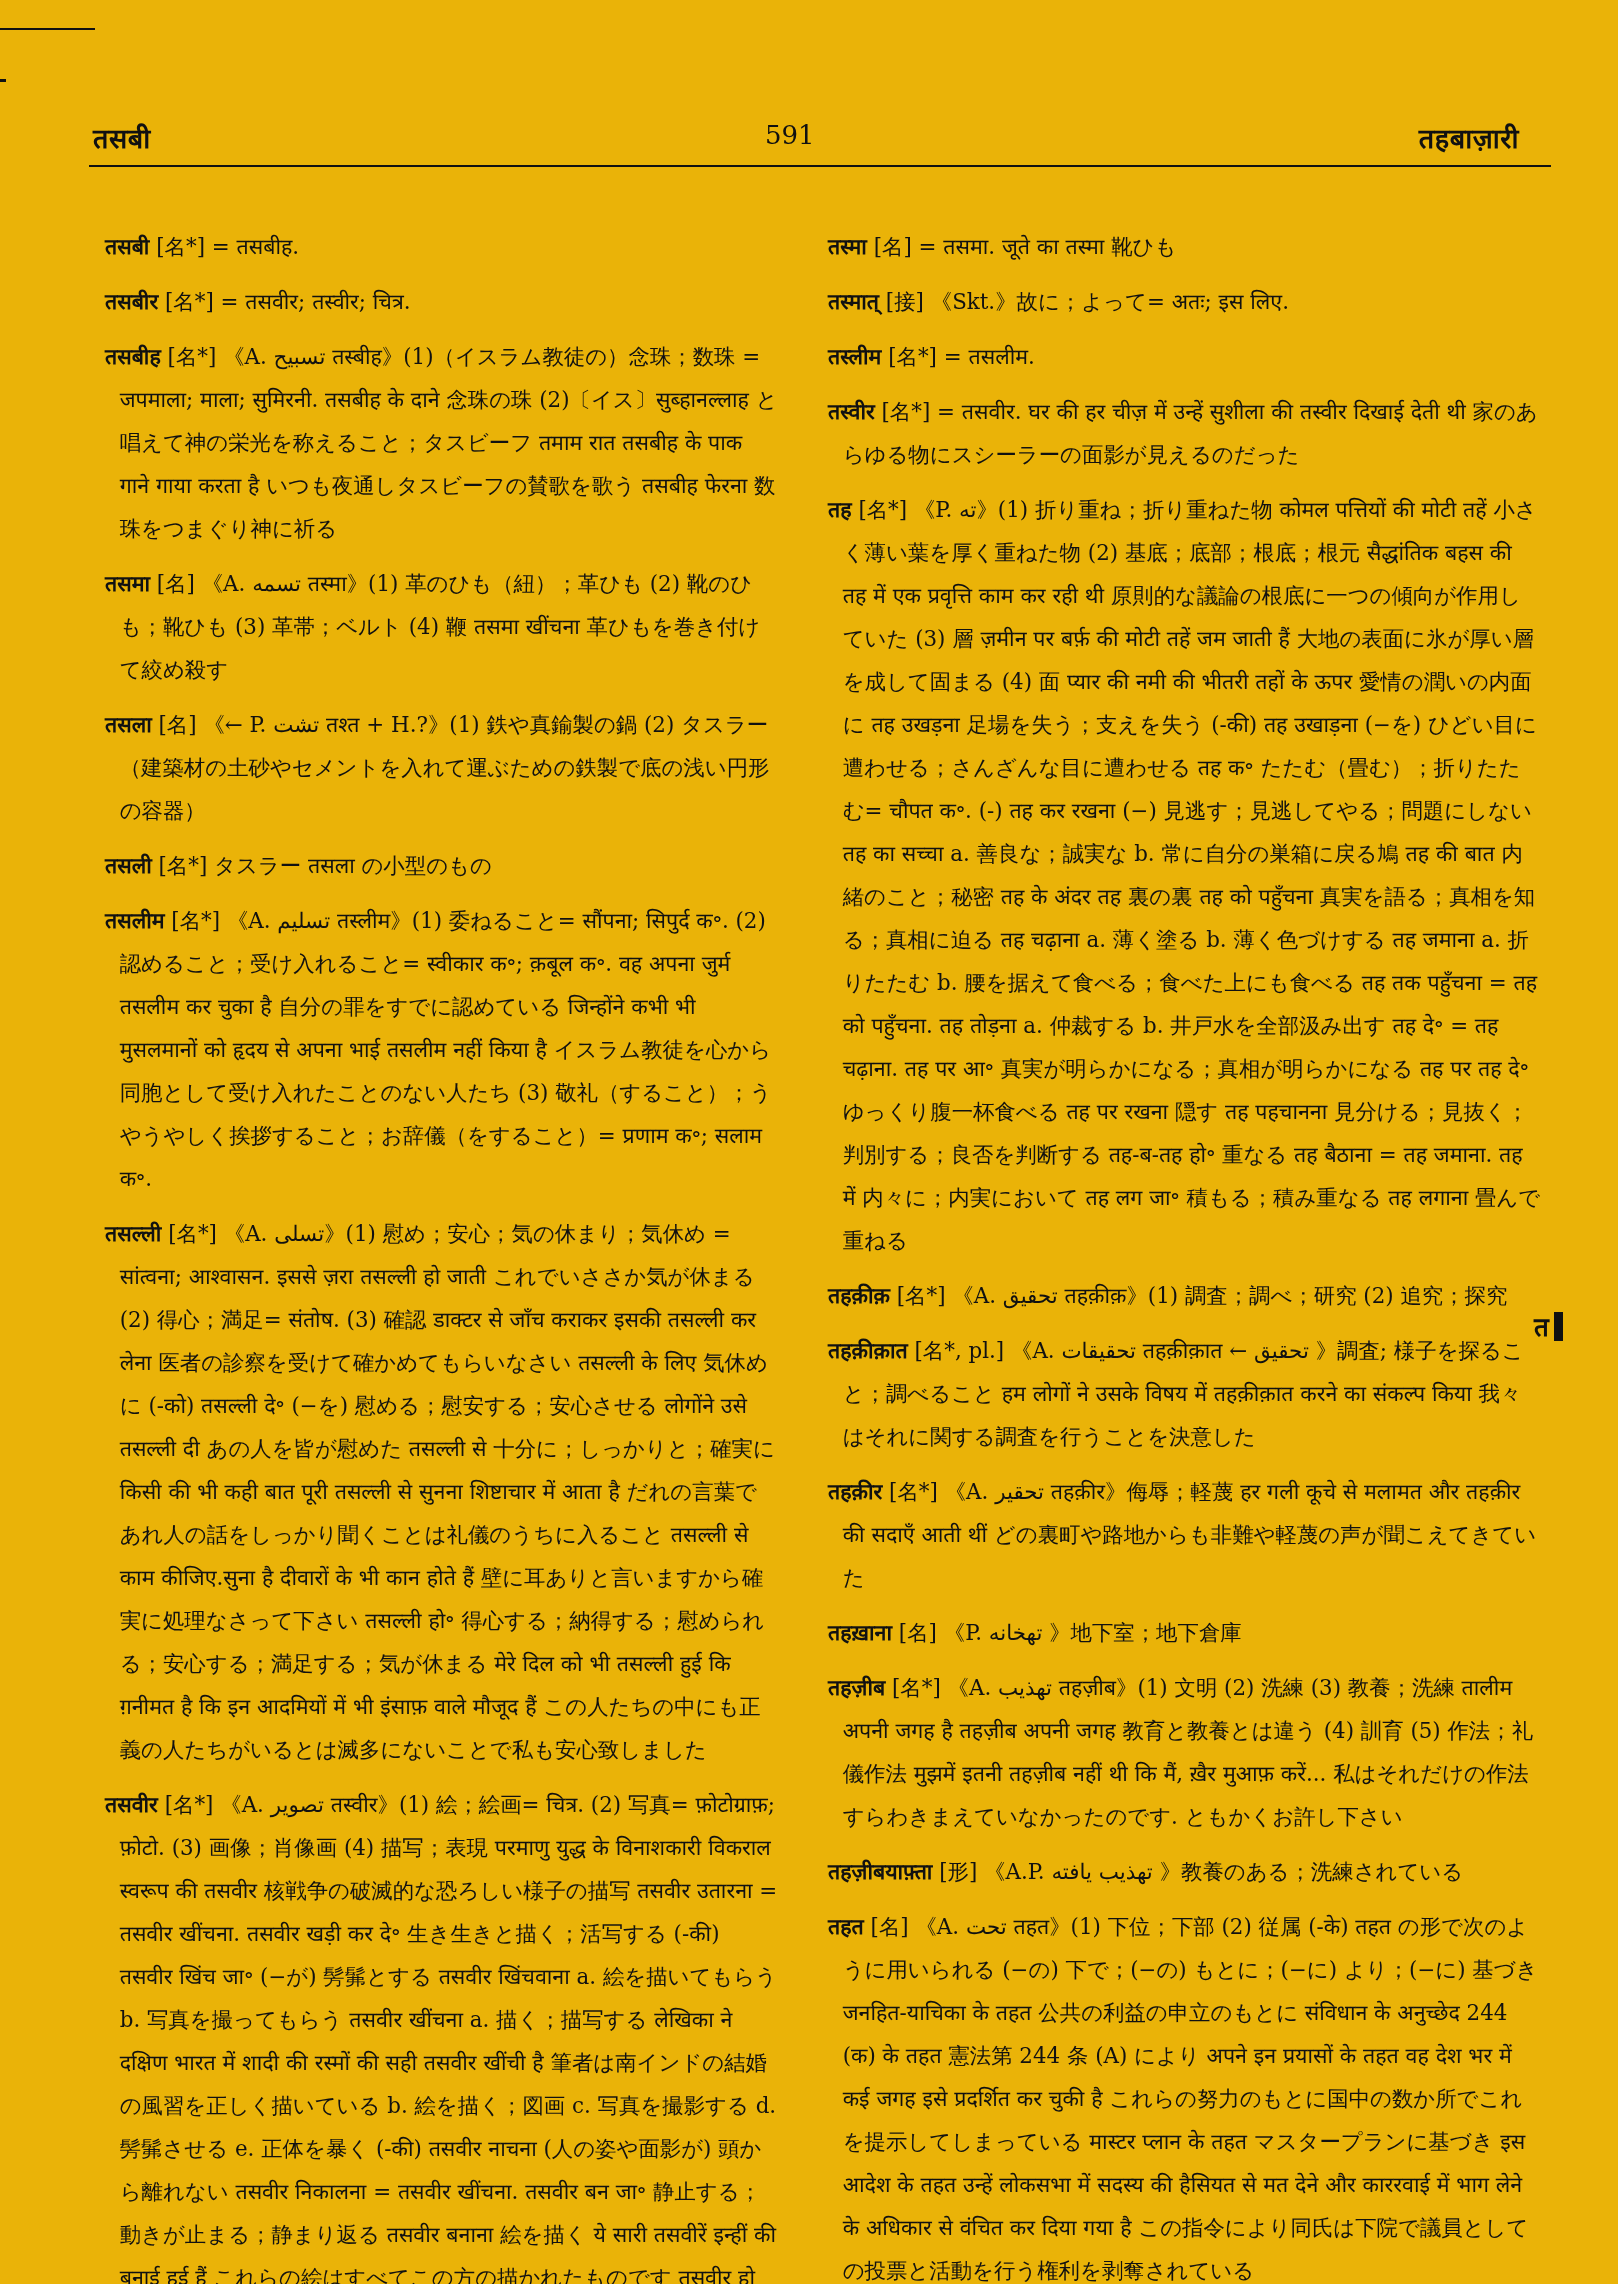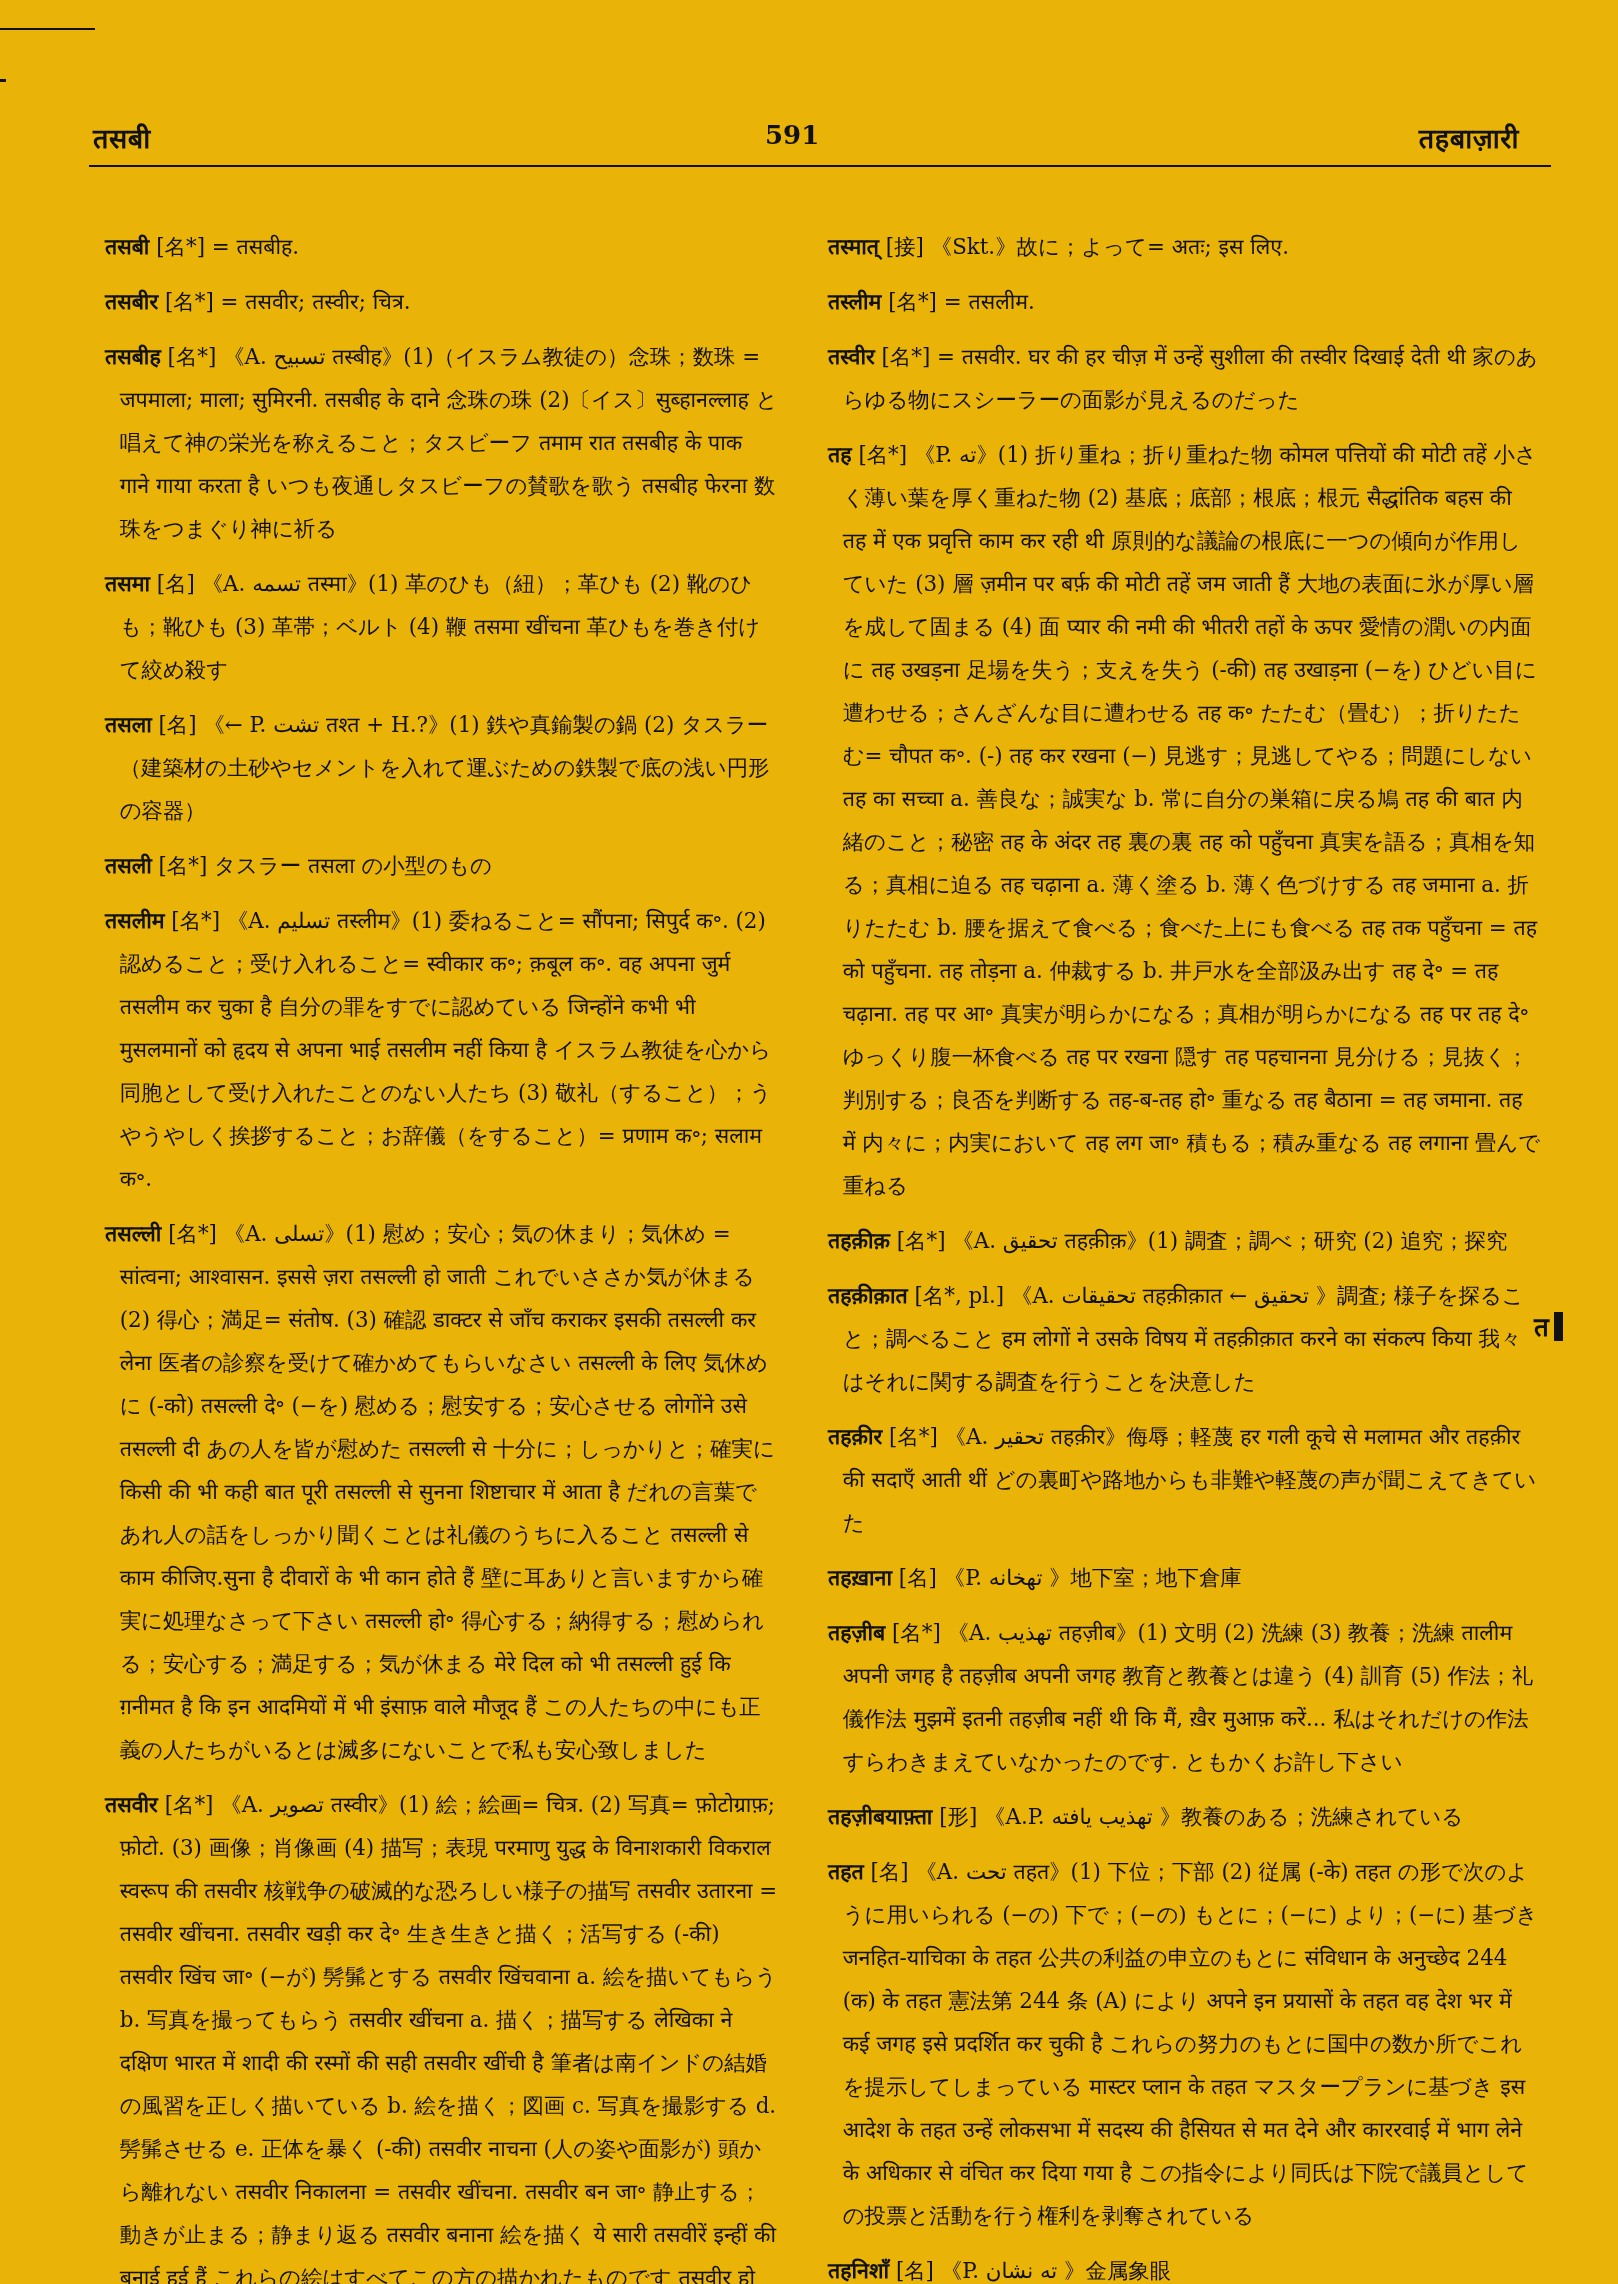--- a/index.html
+++ b/index.html
@@ -16,21 +16,21 @@
   .hdr-word {
     position: absolute;
     font-size: 27px;
     font-weight: bold;
     letter-spacing: 0.6px;
     white-space: nowrap;
   }
   .hdr-page {
     position: absolute;
     font-size: 26px;
-    font-weight: bold;
+    font-weight: normal;
   }
   .hdr-rule {
     position: absolute;
     left: 89px;
     top: 165px;
     width: 1462px;
     height: 2.3px;
     background: #111;
   }
   .col {
@@ -88,20 +88,21 @@
       <p class="entry"><span class="headword">तसला</span> <span class="pos">[名]</span> <span class="body">《← P. تشت तश्त + H.?》(1) 鉄や真鍮製の鍋 (2) タスラー（建築材の土砂やセメントを入れて運ぶための鉄製で底の浅い円形の容器）</span></p>
       <p class="entry"><span class="headword">तसली</span> <span class="pos">[名*]</span> <span class="body">タスラー तसला の小型のもの</span></p>
       <p class="entry"><span class="headword">तसलीम</span> <span class="pos">[名*]</span> <span class="body">《A. تسليم तस्लीम》(1) 委ねること= सौंपना; सिपुर्द क॰. (2) 認めること；受け入れること= स्वीकार क॰; क़बूल क॰. वह अपना जुर्म तसलीम कर चुका है 自分の罪をすでに認めている जिन्होंने कभी भी मुसलमानों को हृदय से अपना भाई तसलीम नहीं किया है イスラム教徒を心から同胞として受け入れたことのない人たち (3) 敬礼（すること）；うやうやしく挨拶すること；お辞儀（をすること）= प्रणाम क॰; सलाम क॰.</span></p>
       <p class="entry"><span class="headword">तसल्ली</span> <span class="pos">[名*]</span> <span class="body">《A. تسلى》(1) 慰め；安心；気の休まり；気休め = सांत्वना; आश्वासन. इससे ज़रा तसल्ली हो जाती これでいささか気が休まる (2) 得心；満足= संतोष. (3) 確認 डाक्टर से जाँच कराकर इसकी तसल्ली कर लेना 医者の診察を受けて確かめてもらいなさい तसल्ली के लिए 気休めに (-को) तसल्ली दे॰ (−を) 慰める；慰安する；安心させる लोगोंने उसे तसल्ली दी あの人を皆が慰めた तसल्ली से 十分に；しっかりと；確実に किसी की भी कही बात पूरी तसल्ली से सुनना शिष्टाचार में आता है だれの言葉であれ人の話をしっかり聞くことは礼儀のうちに入ること तसल्ली से काम कीजिए.सुना है दीवारों के भी कान होते हैं 壁に耳ありと言いますから確実に処理なさって下さい तसल्ली हो॰ 得心する；納得する；慰められる；安心する；満足する；気が休まる मेरे दिल को भी तसल्ली हुई कि ग़नीमत है कि इन आदमियों में भी इंसाफ़ वाले मौजूद हैं この人たちの中にも正義の人たちがいるとは滅多にないことで私も安心致しました</span></p>
       <p class="entry"><span class="headword">तसवीर</span> <span class="pos">[名*]</span> <span class="body">《A. تصوير तस्वीर》(1) 絵；絵画= चित्र. (2) 写真= फ़ोटोग्राफ़; फ़ोटो. (3) 画像；肖像画 (4) 描写；表現 परमाणु युद्ध के विनाशकारी विकराल स्वरूप की तसवीर 核戦争の破滅的な恐ろしい様子の描写 तसवीर उतारना = तसवीर खींचना. तसवीर खड़ी कर दे॰ 生き生きと描く；活写する (-की) तसवीर खिंच जा॰ (−が) 髣髴とする तसवीर खिंचवाना a. 絵を描いてもらう b. 写真を撮ってもらう तसवीर खींचना a. 描く；描写する लेखिका ने दक्षिण भारत में शादी की रस्मों की सही तसवीर खींची है 筆者は南インドの結婚の風習を正しく描いている b. 絵を描く；図画 c. 写真を撮影する d. 髣髴させる e. 正体を暴く (-की) तसवीर नाचना (人の姿や面影が) 頭から離れない तसवीर निकालना = तसवीर खींचना. तसवीर बन जा॰ 静止する；動きが止まる；静まり返る तसवीर बनाना 絵を描く ये सारी तसवीरें इन्हीं की बनाई हुई हैं これらの絵はすべてこの方の描かれたものです तसवीर हो जा॰ = तसवीर बन जा॰.</span></p>
       <p class="entry"><span class="headword">तसवीरख़ाना</span> <span class="pos">[名]</span> <span class="body">《A.P. تصوير خانه तस्वीरख़ाना》画廊</span></p>
       <p class="entry"><span class="headword">तसव्वुफ़</span> <span class="pos">[名]</span> <span class="body">《A. تصوف》〔イス〕スーフィズム；イスラム（教）神秘主義→ सूफ़ी.</span></p>
       <p class="entry"><span class="headword">तसव्वुर</span> <span class="pos">[名]</span> <span class="body">《A. تصور》(1) 想像；想定 उसने ख़ुद को ज़लील तसव्वुर किया था 自分を卑しい者と思った (2) 瞑想；黙想</span></p>
     </div>
   <div class="col" id="col-right">
+      <p class="entry"><span class="headword">तस्मा</span> <span class="pos">[名]</span> <span class="body">= तसमा.  जूते का तस्मा 靴ひも</span></p>
       <p class="entry"><span class="headword">तस्मात्</span> <span class="pos">[接]</span> <span class="body">《Skt.》故に；よって= अतः; इस लिए.</span></p>
       <p class="entry"><span class="headword">तस्लीम</span> <span class="pos">[名*]</span> <span class="body">= तसलीम.</span></p>
       <p class="entry"><span class="headword">तस्वीर</span> <span class="pos">[名*]</span> <span class="body">= तसवीर.  घर की हर चीज़ में उन्हें सुशीला की तस्वीर दिखाई देती थी 家のあらゆる物にスシーラーの面影が見えるのだった</span></p>
       <p class="entry"><span class="headword">तह</span> <span class="pos">[名*]</span> <span class="body">《P. ته》(1) 折り重ね；折り重ねた物 कोमल पत्तियों की मोटी तहें 小さく薄い葉を厚く重ねた物 (2) 基底；底部；根底；根元 सैद्धांतिक बहस की तह में एक प्रवृत्ति काम कर रही थी 原則的な議論の根底に一つの傾向が作用していた (3) 層 ज़मीन पर बर्फ़ की मोटी तहें जम जाती हैं 大地の表面に氷が厚い層を成して固まる (4) 面 प्यार की नमी की भीतरी तहों के ऊपर 愛情の潤いの内面に तह उखड़ना 足場を失う；支えを失う (-की) तह उखाड़ना (−を) ひどい目に遭わせる；さんざんな目に遭わせる तह क॰ たたむ（畳む）；折りたたむ= चौपत क॰. (-) तह कर रखना (−) 見逃す；見逃してやる；問題にしない तह का सच्चा a. 善良な；誠実な b. 常に自分の巣箱に戻る鳩 तह की बात 内緒のこと；秘密 तह के अंदर तह 裏の裏 तह को पहुँचना 真実を語る；真相を知る；真相に迫る तह चढ़ाना a. 薄く塗る b. 薄く色づけする तह जमाना a. 折りたたむ b. 腰を据えて食べる；食べた上にも食べる तह तक पहुँचना = तह को पहुँचना.  तह तोड़ना a. 仲裁する b. 井戸水を全部汲み出す तह दे॰ = तह चढ़ाना.  तह पर आ॰ 真実が明らかになる；真相が明らかになる तह पर तह दे॰ ゆっくり腹一杯食べる तह पर रखना 隠す तह पहचानना 見分ける；見抜く；判別する；良否を判断する तह-ब-तह हो॰ 重なる तह बैठाना = तह जमाना. तह में 内々に；内実において तह लग जा॰ 積もる；積み重なる तह लगाना 畳んで重ねる</span></p>
       <p class="entry"><span class="headword">तहक़ीक़</span> <span class="pos">[名*]</span> <span class="body">《A. تحقيق तहक़ीक़》(1) 調査；調べ；研究 (2) 追究；探究</span></p>
       <p class="entry"><span class="headword">तहक़ीक़ात</span> <span class="pos">[名*, pl.]</span> <span class="body">《A. تحقيقات तहक़ीक़ात ← تحقيق 》調査; 様子を探ること；調べること हम लोगों ने उसके विषय में तहक़ीक़ात करने का संकल्प किया 我々はそれに関する調査を行うことを決意した</span></p>
       <p class="entry"><span class="headword">तहक़ीर</span> <span class="pos">[名*]</span> <span class="body">《A. تحقير तहक़ीर》侮辱；軽蔑 हर गली कूचे से मलामत और तहक़ीर की सदाएँ आती थीं どの裏町や路地からも非難や軽蔑の声が聞こえてきていた</span></p>
       <p class="entry"><span class="headword">तहख़ाना</span> <span class="pos">[名]</span> <span class="body">《P. تهخانه 》地下室；地下倉庫</span></p>
       <p class="entry"><span class="headword">तहज़ीब</span> <span class="pos">[名*]</span> <span class="body">《A. تهذيب तहज़ीब》(1) 文明 (2) 洗練 (3) 教養；洗練 तालीम अपनी जगह है तहज़ीब अपनी जगह 教育と教養とは違う (4) 訓育 (5) 作法；礼儀作法 मुझमें इतनी तहज़ीब नहीं थी कि मैं, ख़ैर मुआफ़ करें... 私はそれだけの作法すらわきまえていなかったのです. ともかくお許し下さい</span></p>
       <p class="entry"><span class="headword">तहज़ीबयाफ़्ता</span> <span class="pos">[形]</span> <span class="body">《A.P. تهذيب يافته 》教養のある；洗練されている</span></p>

